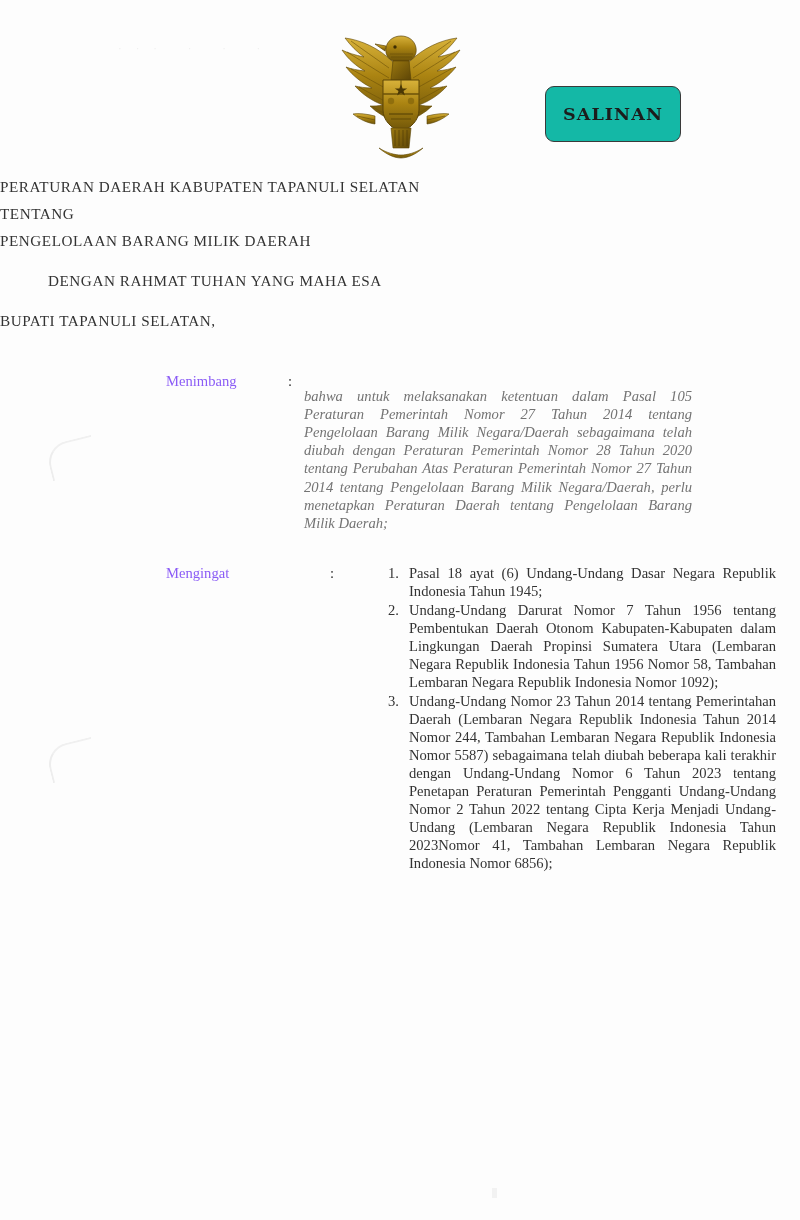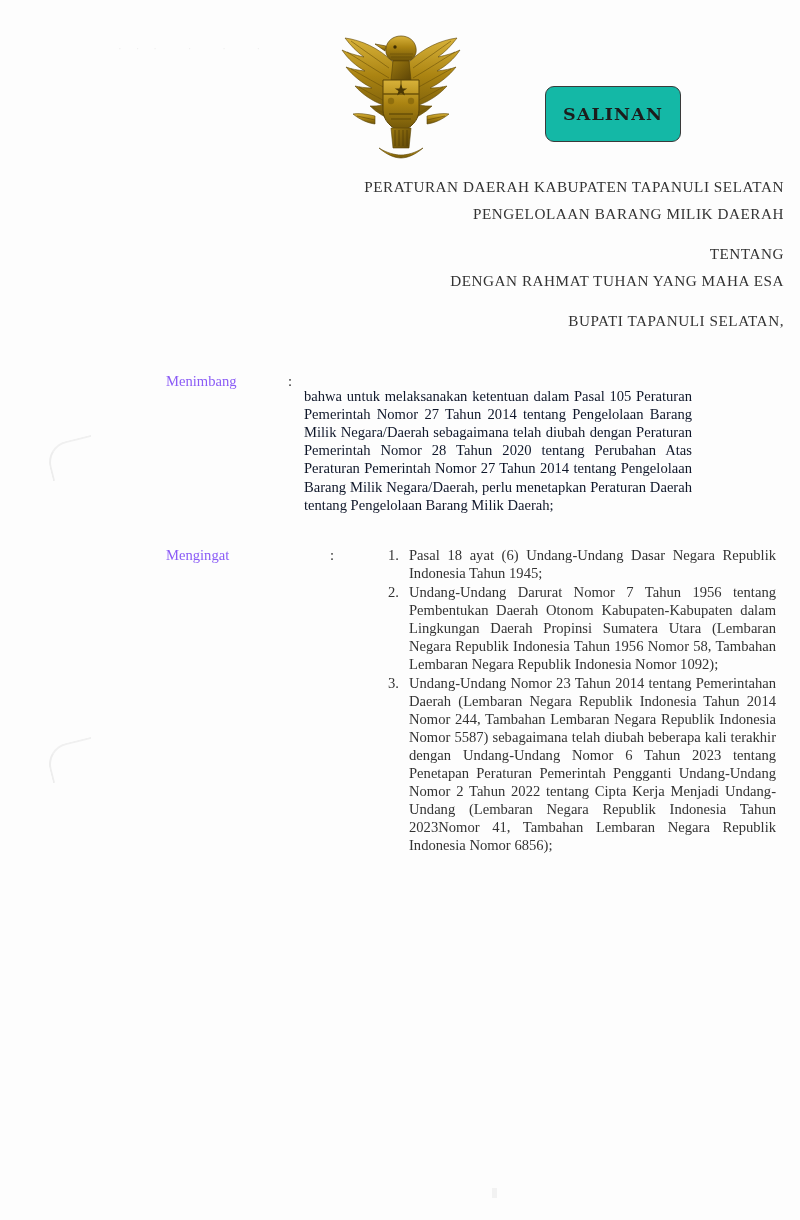--- a/index.html
+++ b/index.html
@@ -88,21 +88,21 @@
     letter-spacing: 1.1px;
     color: #1c1c1c;
   }
 
   
   .title-block {
     position: absolute;
     top: 178px;
     left: 0;
     width: 784px;
-    text-align: right;
+    text-align: left;
   }
   .title-line {
     font-size: 15.2px;
     letter-spacing: .55px;
     color: #333333;
     white-space: pre;
   }
   .t-1 { margin-bottom: 9px; }
   .t-2 { margin-bottom: 9px; }
   .t-3 { margin-bottom: 9px; }
@@ -139,24 +139,25 @@
     line-height: 18.2px;
   }
   .clause-body {
     width: 388px;
     flex: 0 0 auto;
   }
 
   .para {
     font-size: 14.6px;
     line-height: 18.2px;
-    color: #0f172a;
+    color: #737373;
     text-align: justify;
     text-justify: inter-word;
     hyphens: none;
+    font-style: italic;
   }
 
   
   .num-list {
     list-style: none;
     margin: 0;
     padding: 0;
   }
   .num-item {
     display: flex;
@@ -279,22 +280,22 @@
       </g>
     </svg>
   </div>
 
   <div class="stamp">
     <span>SALINAN</span>
   </div>
 
   <div class="title-block">
     <div class="title-line t-1">PERATURAN DAERAH KABUPATEN TAPANULI SELATAN</div>
+    <div class="title-line t-3">TENTANG</div>
     <div class="title-line t-4">PENGELOLAAN BARANG MILIK DAERAH</div>
-    <div class="title-line t-3">TENTANG</div>
     <div class="title-line t-5">DENGAN RAHMAT TUHAN YANG MAHA ESA</div>
     <div class="title-line t-6">BUPATI TAPANULI SELATAN,</div>
   </div>
 
   <div class="clauses">
 
     <div class="clause">
       <div class="clause-label">Menimbang</div>
       <div class="clause-colon">:</div>
       <div class="clause-body">

